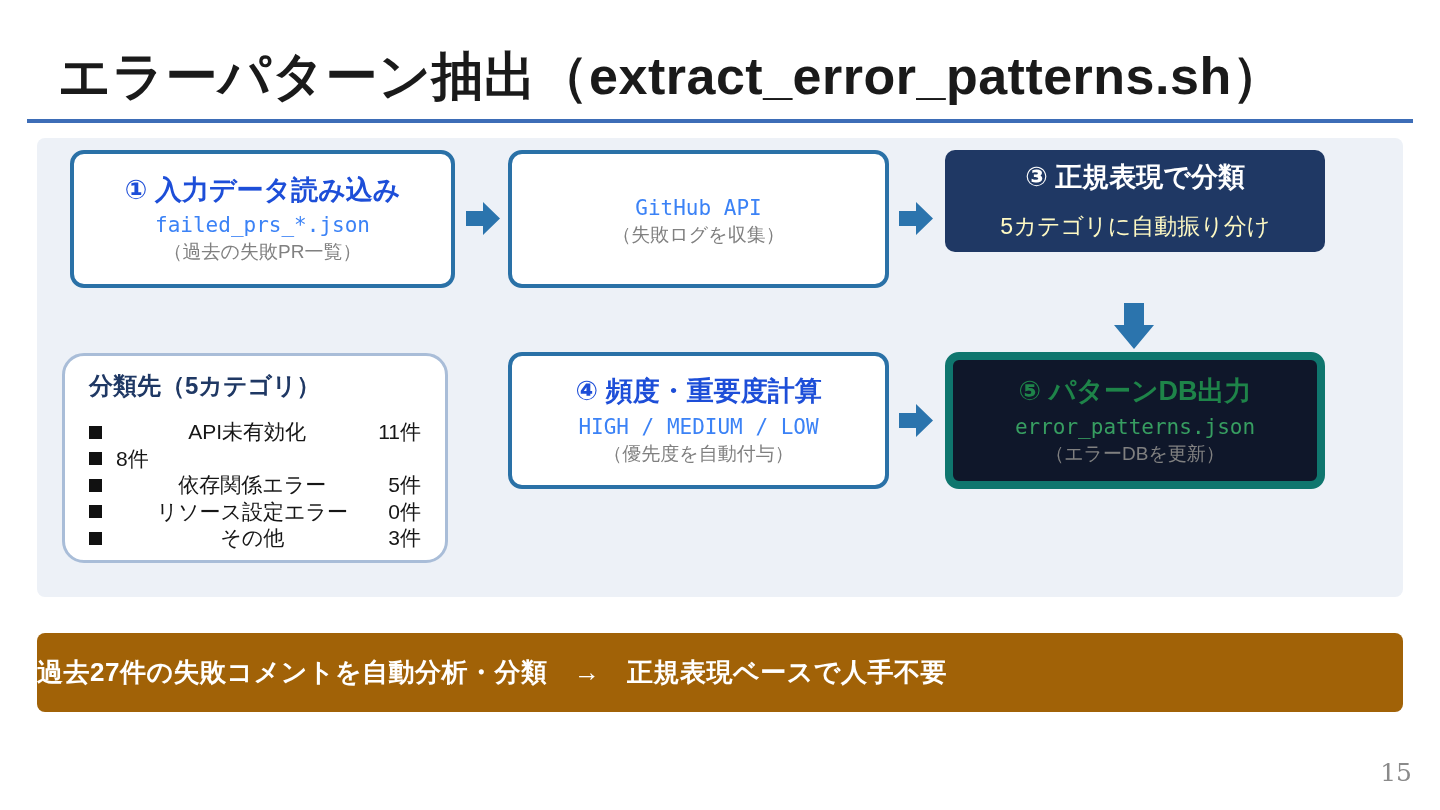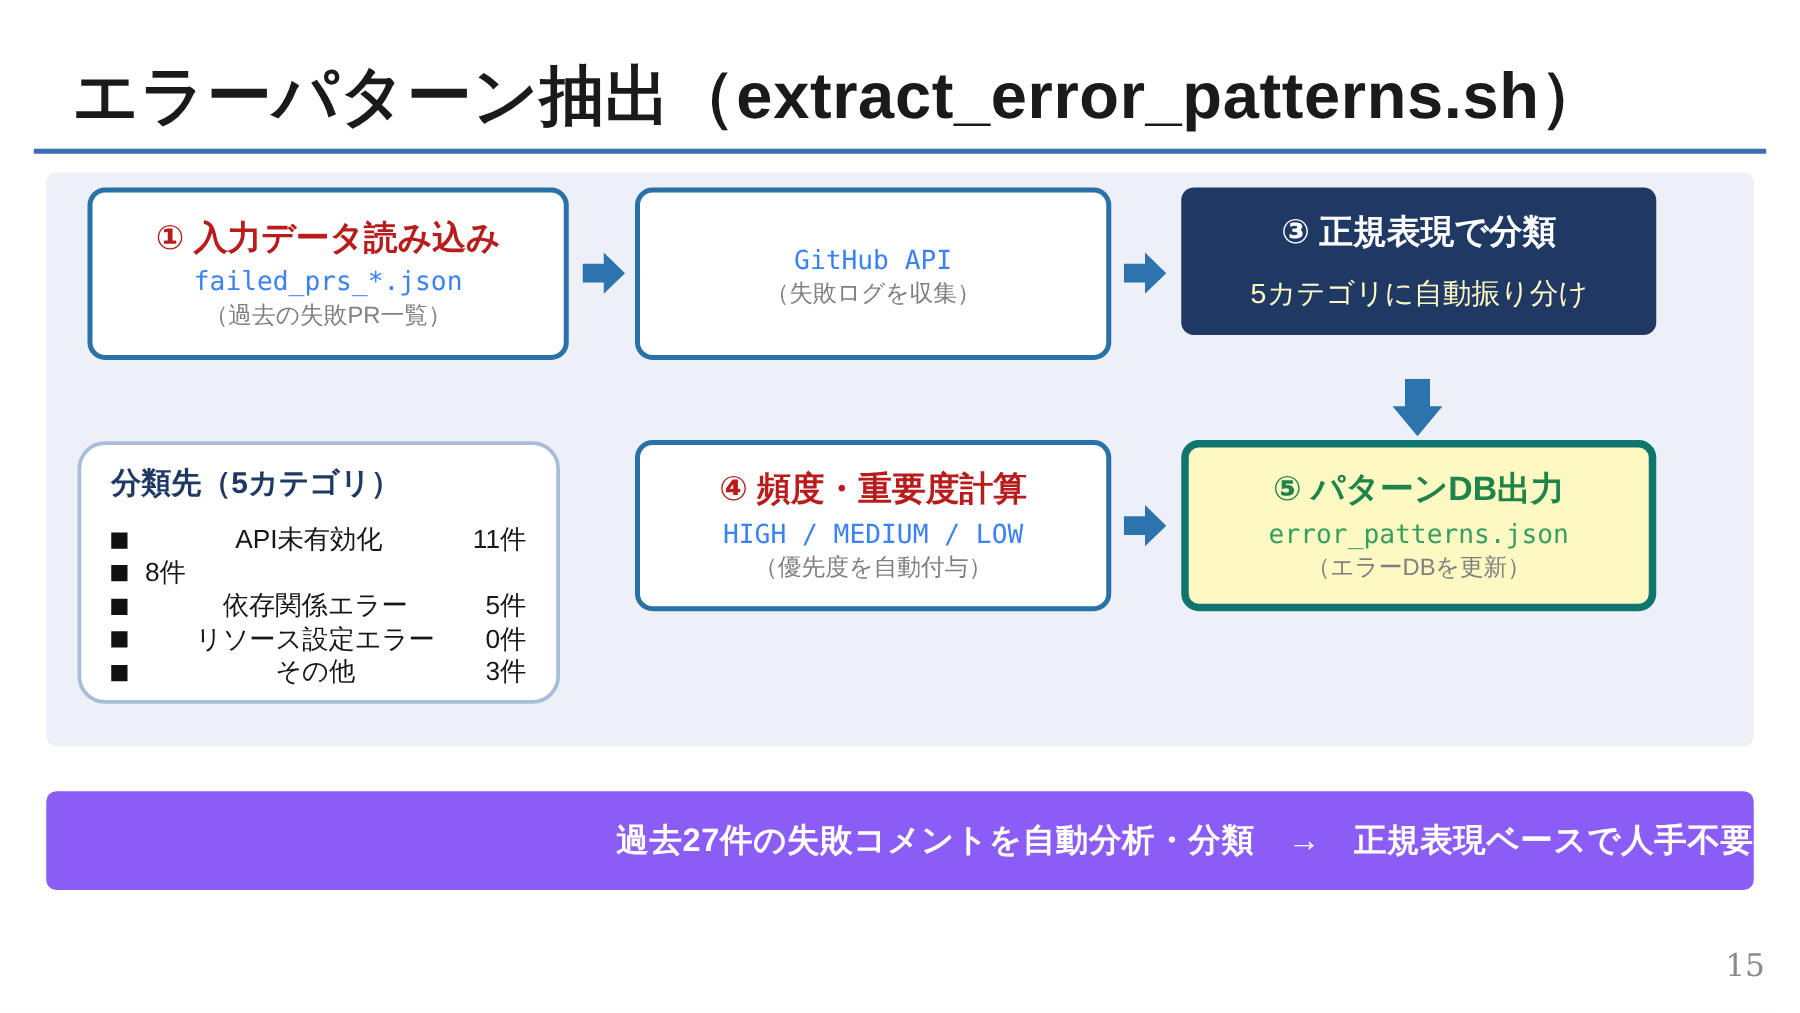--- a/index.html
+++ b/index.html
@@ -48,29 +48,29 @@
     display: flex;
     flex-direction: column;
     align-items: center;
     justify-content: center;
     text-align: center;
     box-sizing: border-box;
     padding: 8px 10px;
   }
   .fbox.outline { background: #ffffff; border: 4px solid #2a71a7; }
   .fbox.navy    { background: #1f3864; border-radius: 10px; }
-  .fbox.green   { background: #fef9c3; border: 6px solid #0f766e; }
+  .fbox.green   { background: #0f172a; border: 8px solid #0f766e; }
 
   #box1 { left: 70px;  top: 150px; width: 385px; height: 138px; }
   #box2 { left: 508px; top: 150px; width: 381px; height: 138px; }
-  #box3 { left: 945px; top: 150px; width: 380px; height: 118px; }
+  #box3 { left: 945px; top: 150px; width: 380px; height: 102px; }
   #box4 { left: 508px; top: 352px; width: 381px; height: 137px; }
   #box5 { left: 945px; top: 352px; width: 380px; height: 137px; }
 
-  .step-title { font-size: 27px; font-weight: bold; color: #b91c1c; line-height: 1.3; white-space: nowrap; }
+  .step-title { font-size: 27px; font-weight: bold; color: #1d4ed8; line-height: 1.3; white-space: nowrap; }
   .fbox.navy  .step-title { color: #ffffff; }
   .fbox.green .step-title { color: #1e8449; }
 
   .step-code {
     font-family: "DejaVu Sans Mono", "Liberation Mono", monospace;
     font-size: 21px;
     color: #3b82f6;
     margin-top: 5px;
     white-space: nowrap;
   }
@@ -103,25 +103,25 @@
   .bullet { width: 13px; height: 13px; background: #111111; margin-right: 14px; flex: none; }
   .cat-label { flex: 1; text-align: center; white-space: nowrap; }
   .cat-count { text-align: right; white-space: nowrap; }
 
   .banner {
     position: absolute;
     left: 37px;
     top: 633px;
     width: 1366px;
     height: 79px;
-    background: #8b5cf6;
+    background: #a16207;
     border-radius: 8px;
     display: flex;
     align-items: center;
-    justify-content: flex-end;
+    justify-content: flex-start;
   }
   .banner-text {
     color: #ffffff;
     font-size: 26px;
     font-weight: bold;
     letter-spacing: 0.5px;
     white-space: nowrap;
   }
 
   .page-number {

